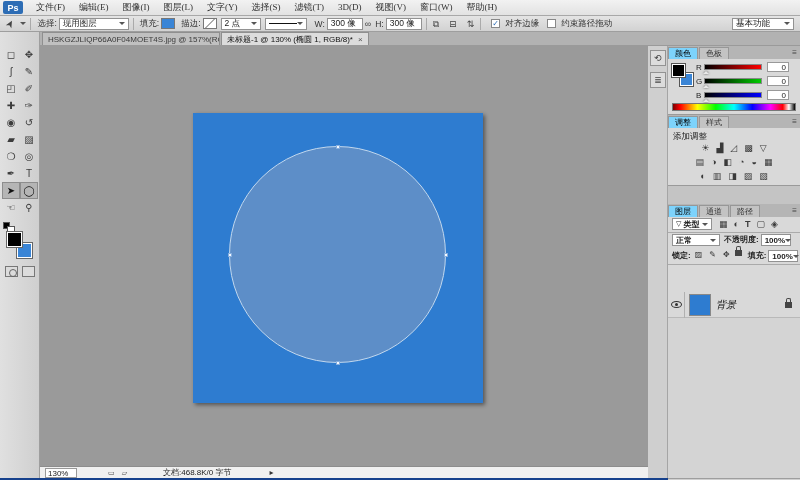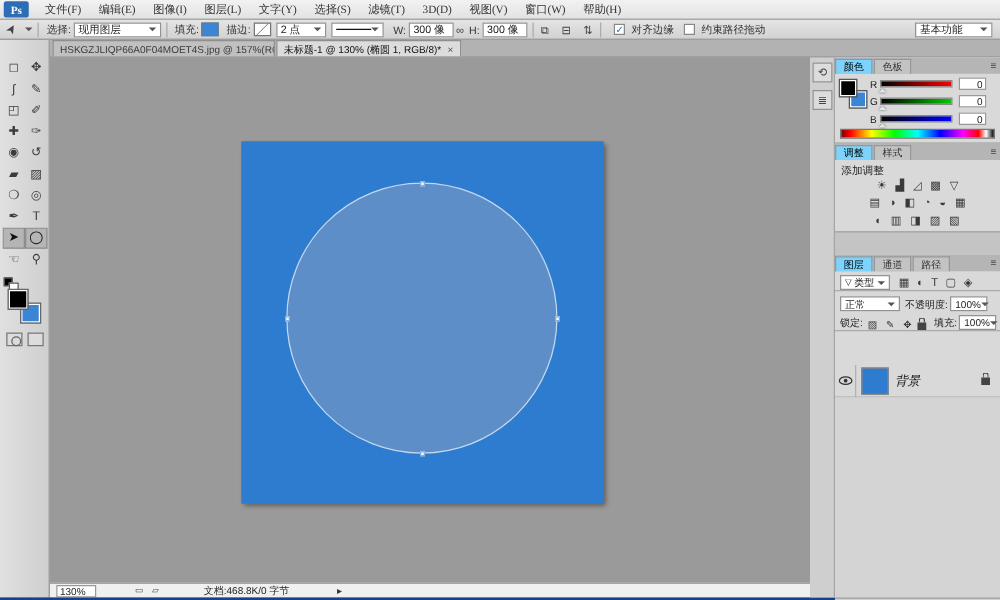--- a/index.html
+++ b/index.html
@@ -5,21 +5,21 @@
   * { margin:0; padding:0; box-sizing:border-box; }
   html,body { width:800px; height:480px; }
   body { font-family:"Liberation Sans","DejaVu Sans",sans-serif; font-size:10px; color:#222;
          background:#9a9a9a; overflow:hidden; position:relative; }
   .abs { position:absolute; }
 
   
   #menubar { left:0; top:0; width:800px; height:16px; background:linear-gradient(#f2f2f2,#e2e2e2);
              border-bottom:1px solid #a8a8a8; display:flex; align-items:center; }
   #ps-logo { width:20px; height:13px; margin:0 6px 0 3px; background:#2d6db5; color:#fff;
-             font-weight:bold; font-size:9px; display:flex; align-items:center; justify-content:center; border-radius:2px;font-family:Liberation Serif, serif;}
+             font-weight:bold; font-size:9px; display:flex; align-items:center; justify-content:center; border-radius:2px;}
   .menu-item { padding:0 7px; font-size:9px; color:#333; line-height:15px; cursor:default; }
 
   
   #optionsbar { left:0; top:16px; width:800px; height:16px; background:linear-gradient(#e4e4e4,#d2d2d2);
                 border-bottom:1px solid #9e9e9e; display:flex; align-items:center; font-size:8.5px; }
   .opt-sep { width:1px; height:12px; background:#aaa; margin:0 4px; }
   .opt-label { color:#333; margin:0 2px; white-space:nowrap; }
   .ddbox { background:#fff; border:1px solid #929292; height:12px; display:flex; align-items:center;
            padding:0 3px; white-space:nowrap; position:relative; }
   .dd-arrow { width:0; height:0; border:3px solid transparent; border-top-color:#555; margin-left:4px; margin-top:3px; }
@@ -110,21 +110,21 @@
     background:linear-gradient(90deg,#7a0000 0%,#f00 6%,#ff0 20%,#0f0 35%,#0ff 50%,#00f 65%,#f0f 80%,#f00 90%,#fff 95%,#000 100%); }
 
   
   #panel-adjust { top:69px; height:71px; }
   #adjust-title { position:absolute; left:5px; top:16px; font-size:8.5px; color:#222; }
   .adj-row { position:absolute; left:0; width:132px; display:flex; justify-content:center; gap:7px; }
   .adj-icon { font-size:9px; color:#3a3a3a; line-height:10px; }
 
   
   #panel-layers { top:140px; height:292px; }
-  .lrow { position:absolute; left:0; width:132px; display:flex; align-items:flex-end; font-size:8px; }
+  .lrow { position:absolute; left:0; width:132px; display:flex; align-items:flex-start; font-size:8px;font-weight:bold; }
   #layers-filter-row { top:14px; height:15px; border-bottom:1px solid #aaa; }
   #layers-blend-row { top:30px; height:15px; }
   #layers-lock-row { top:46px; height:15px; border-bottom:1px solid #aaa; }
   .filter-dd { width:40px; }
   .layer-item { position:absolute; left:0; width:132px; height:26px; display:flex; align-items:center;
                 border-bottom:1px solid #b9b9b9; background:#d9d9d9; }
   .layer-item.selected { background:#b5d1f0; }
   .eye-cell { width:17px; height:26px; border-right:1px solid #b0b0b0; display:flex; align-items:center; justify-content:center; }
   .eye { width:11px; height:7px; border:1px solid #333; border-radius:50%; position:relative; }
   .eye::after { content:""; position:absolute; left:3px; top:1px; width:3px; height:3px; background:#333; border-radius:50%; }

